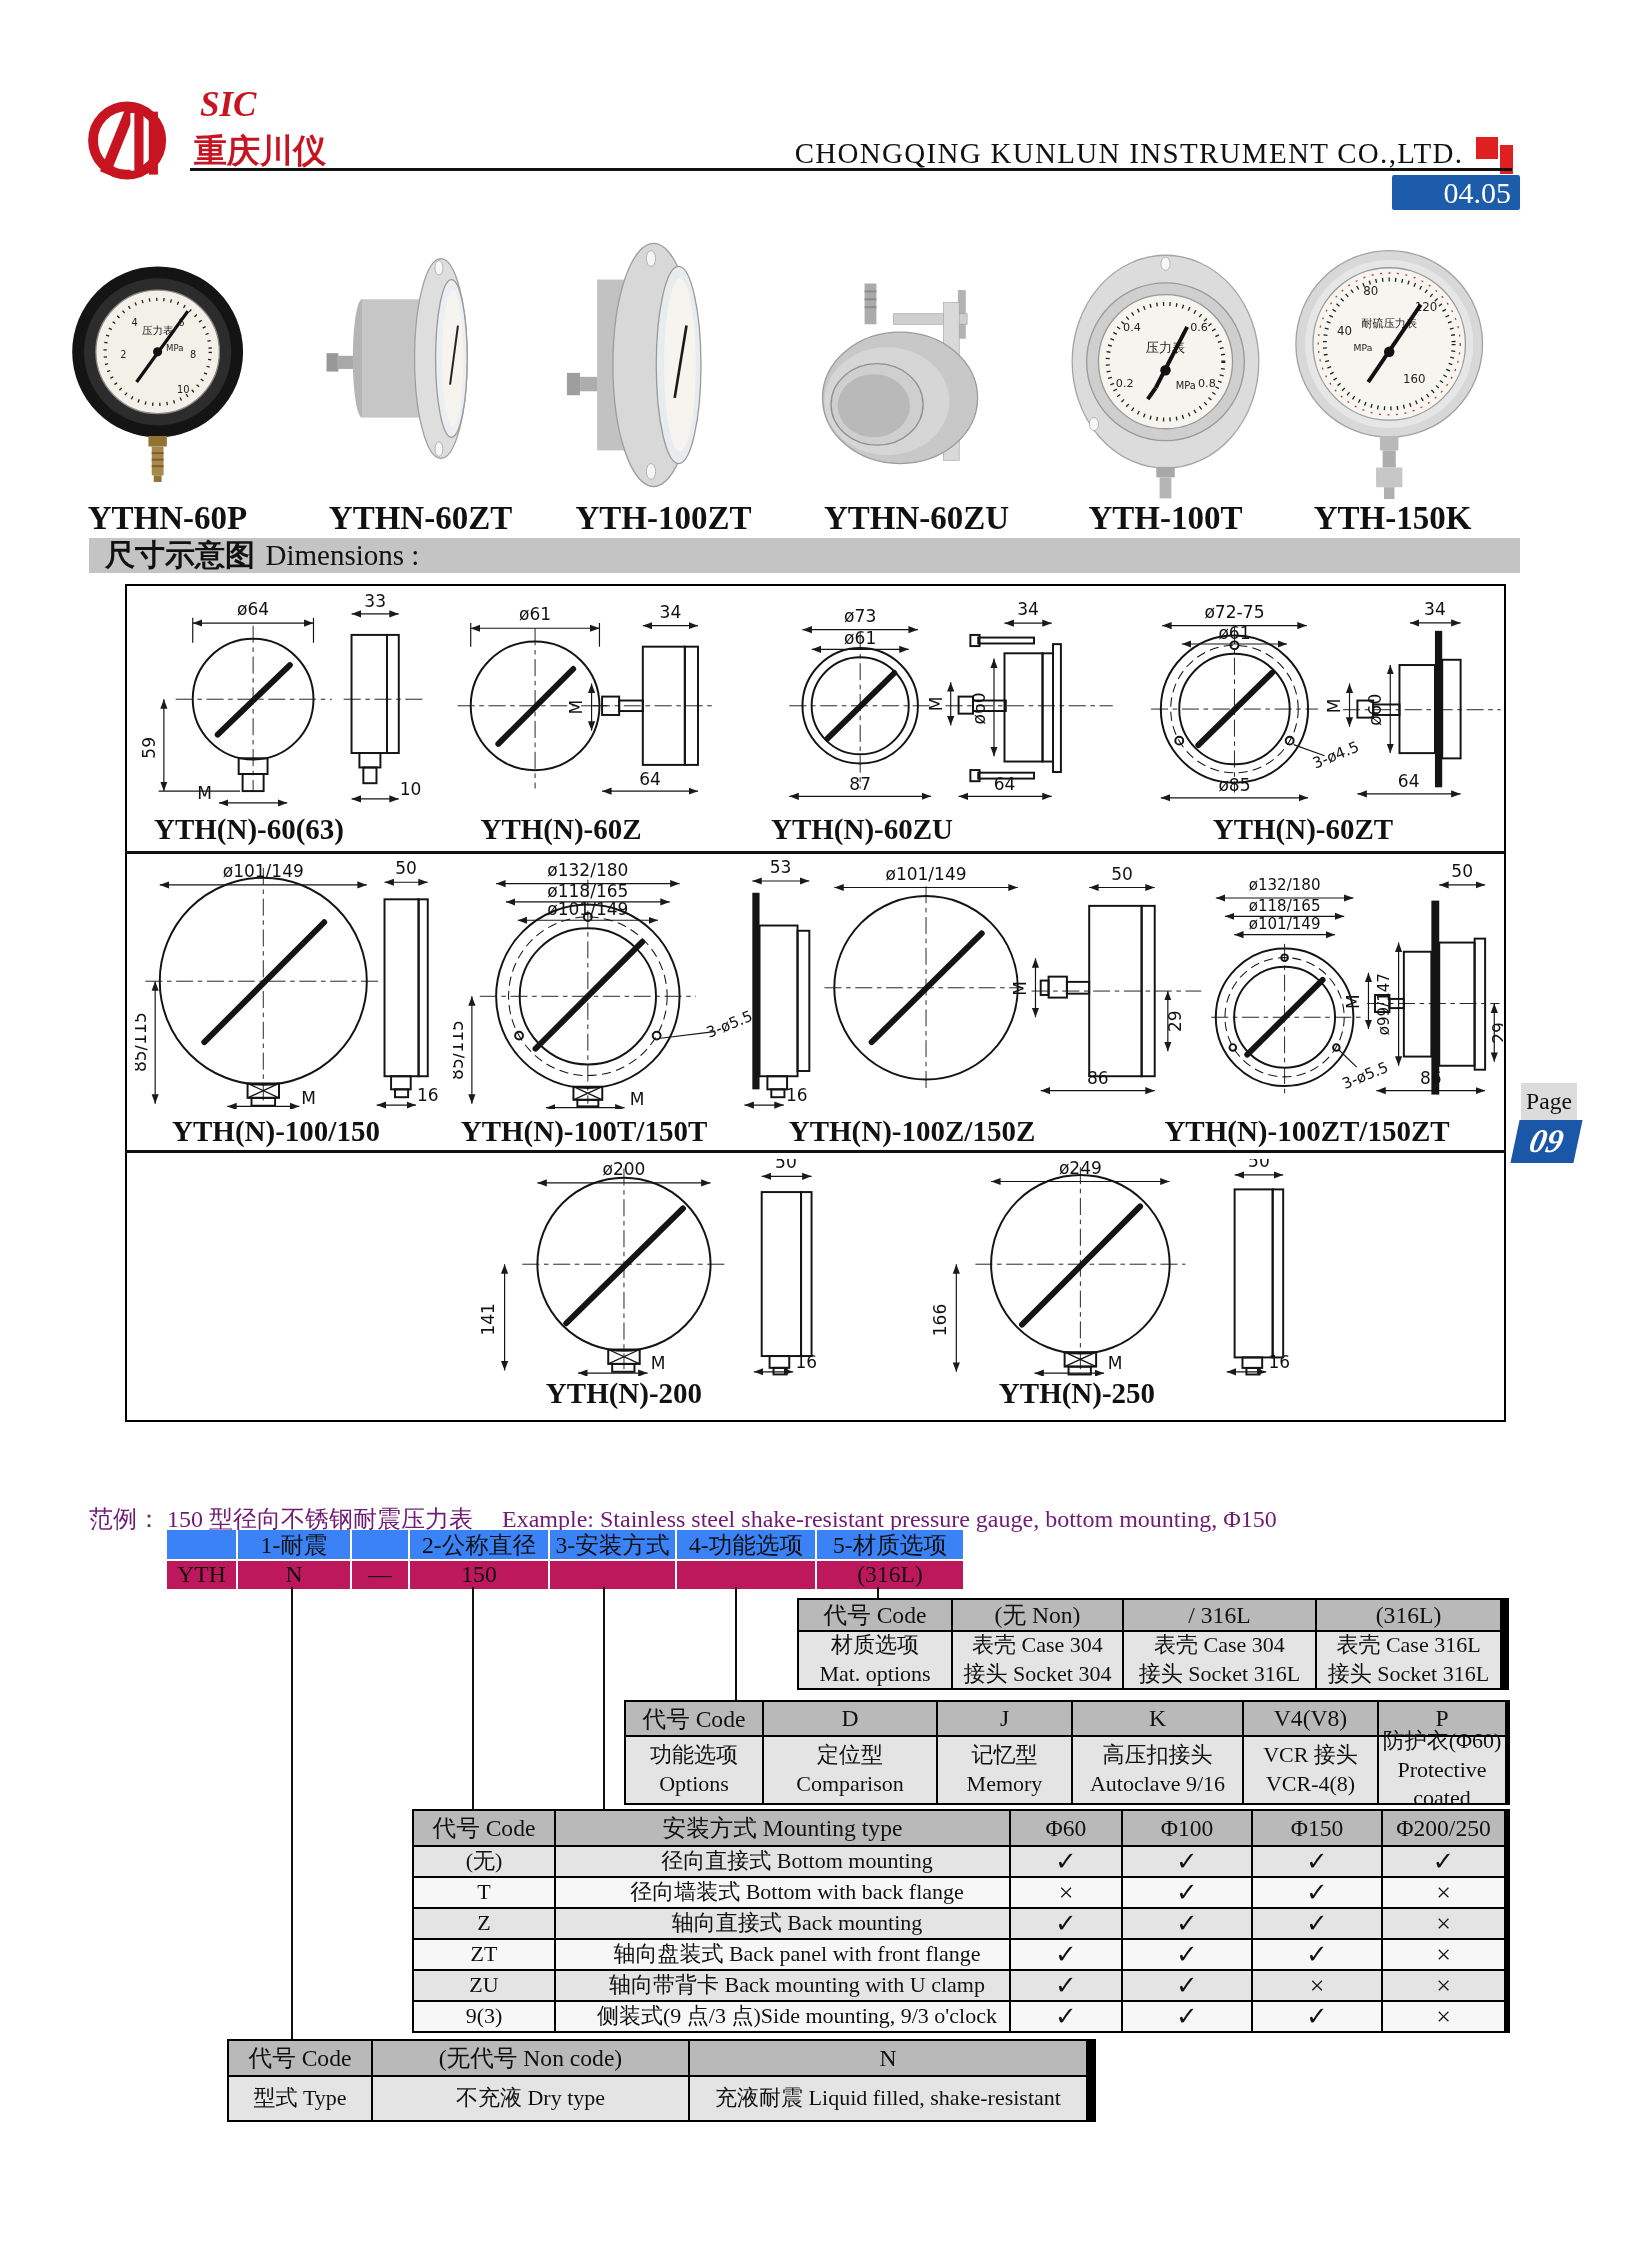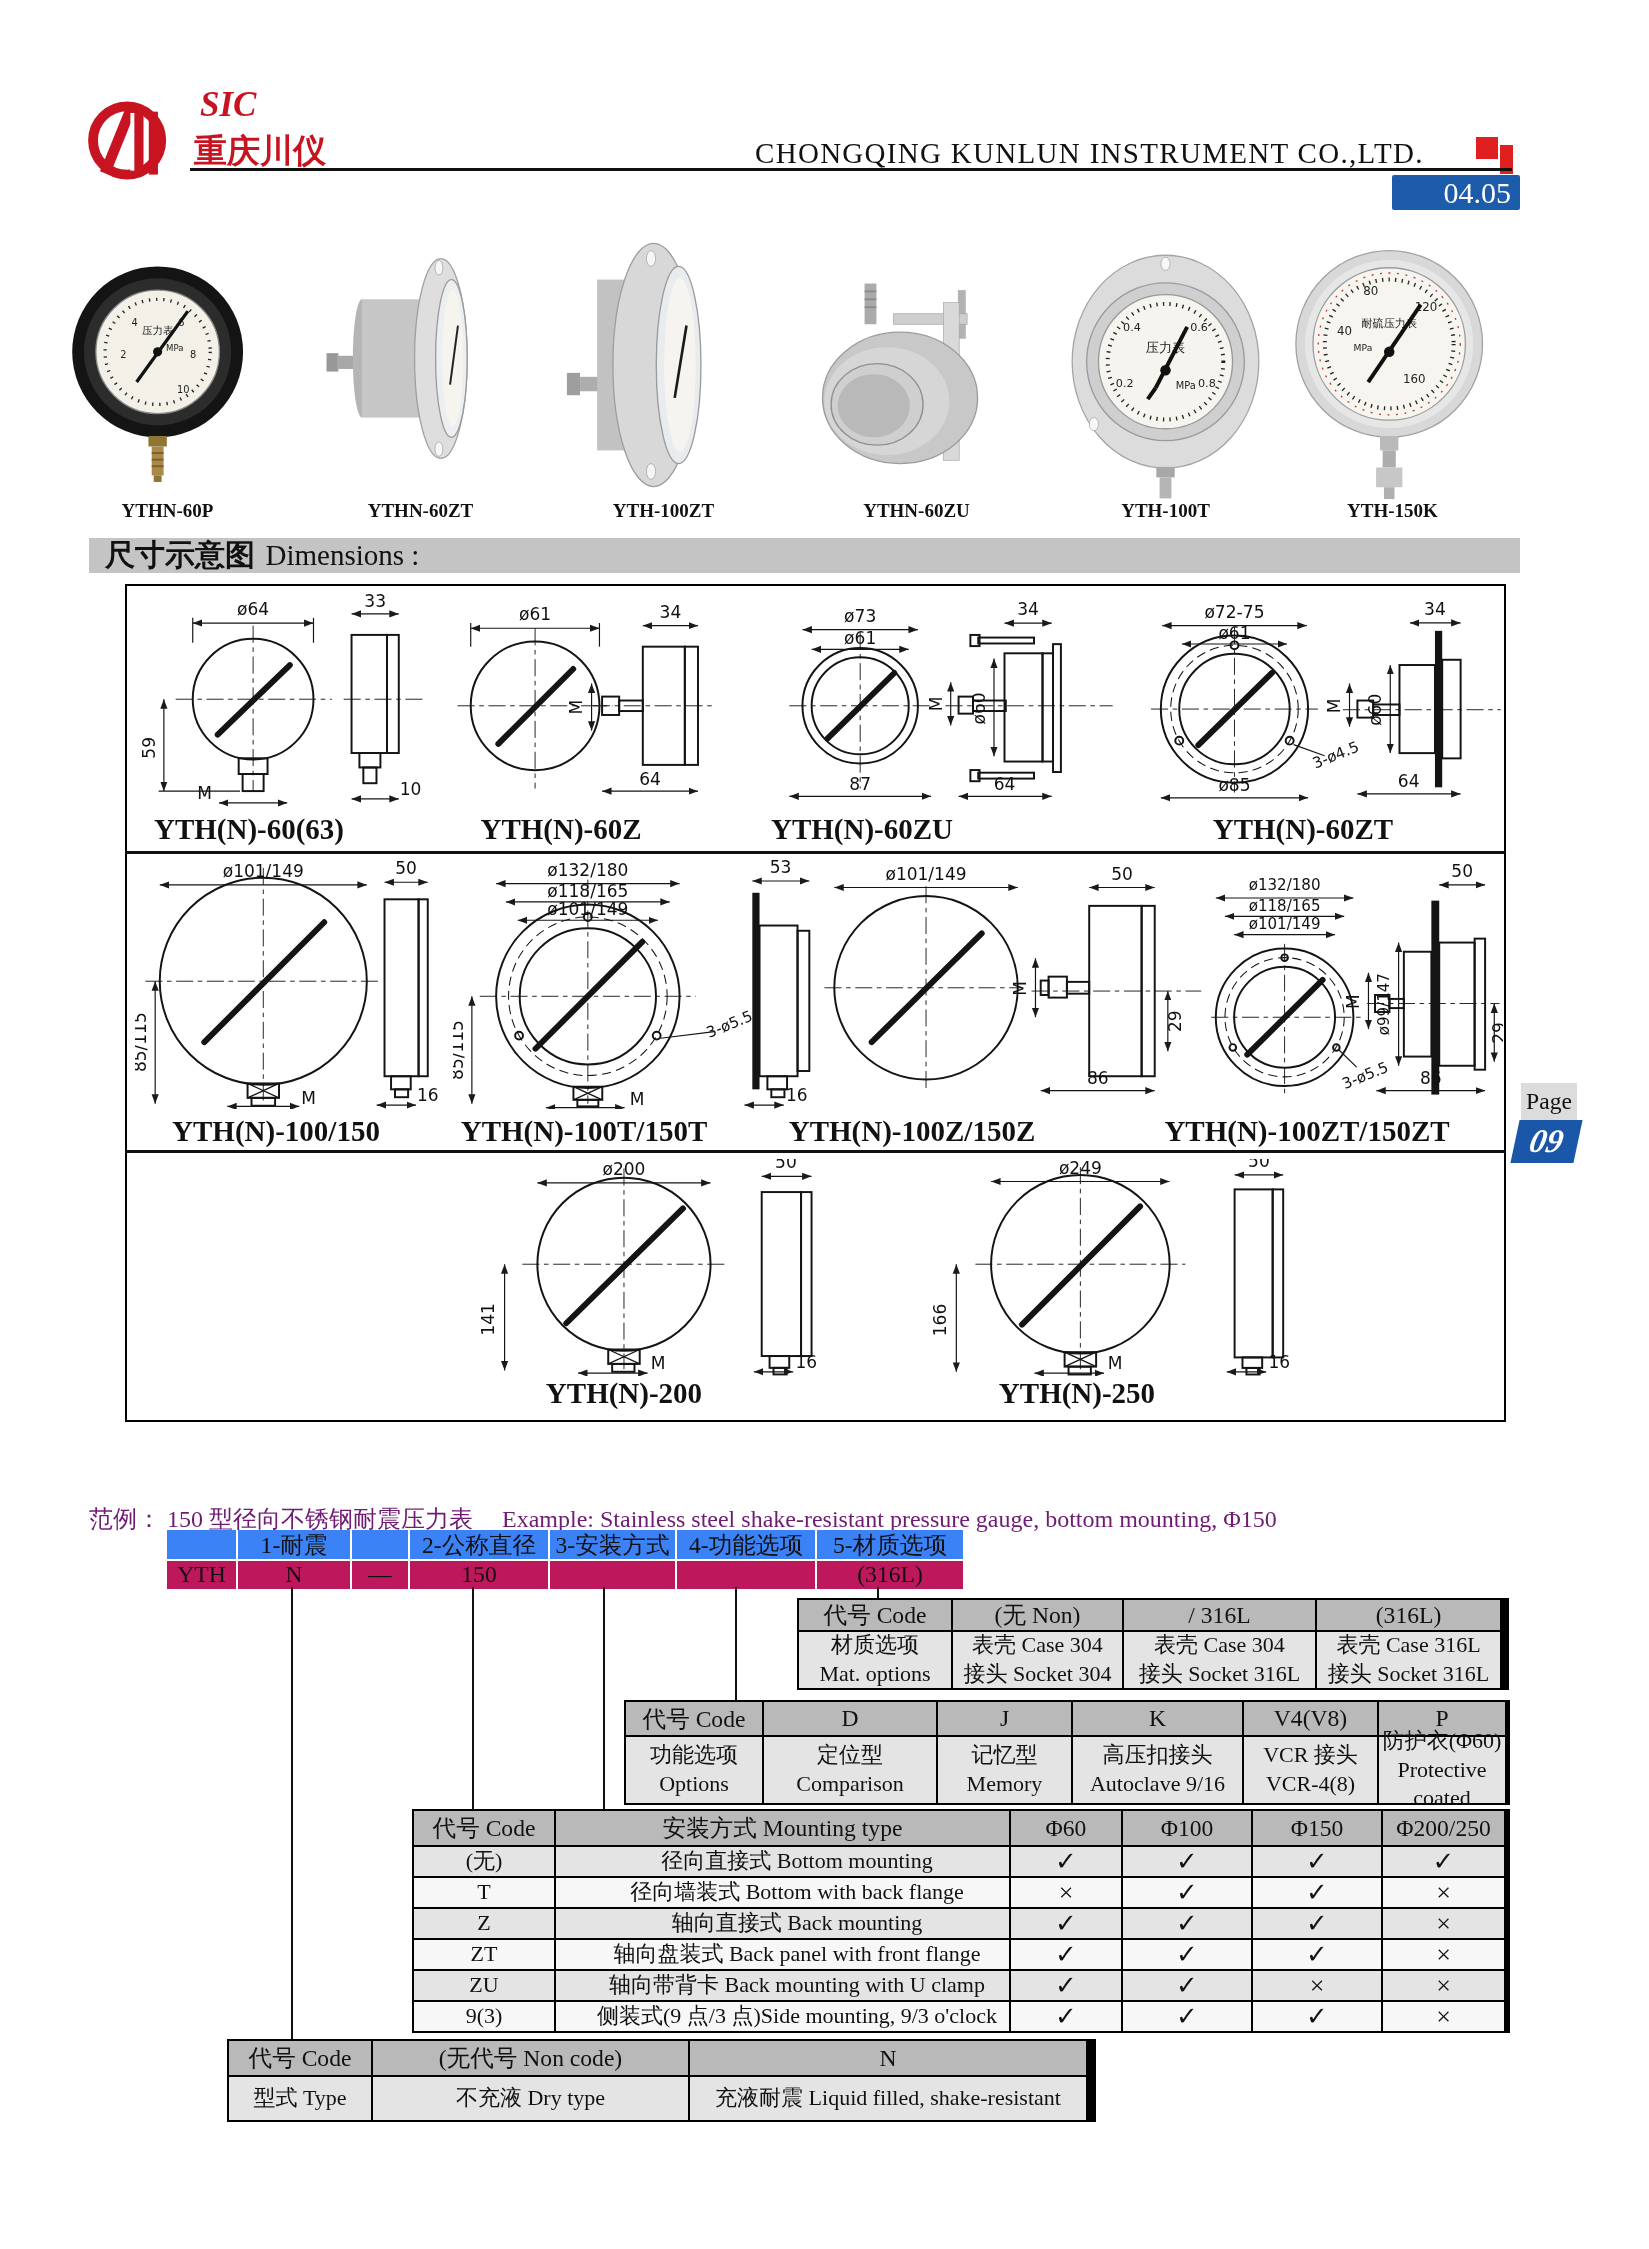--- a/index.html
+++ b/index.html
@@ -12,21 +12,21 @@
   .badge{background:#1d5cab;color:#fff;font-family:"Liberation Serif",serif;font-size:30px;
          display:flex;align-items:center;justify-content:flex-end;padding-right:9.2px;border-radius:2px;}
   .logo-sic{color:#c81420;font-family:"Liberation Serif",serif;font-style:italic;font-weight:bold;font-size:35px;}
   .logo-cn{color:#c81420;font-weight:bold;font-size:33px;}
   
   .graybar{background:#c4c4c4;display:flex;align-items:center;padding-left:16px;gap:10.5px;}
   .graybar .cn{font-weight:bold;font-size:30px;color:#111;}
   .graybar .en{font-family:"Liberation Serif",serif;font-size:29px;color:#111;}
   .u{text-decoration:underline;}
   
-  .prodlabel{font-family:"Liberation Serif",serif;font-weight:bold;font-size:19px;text-align:center;}
+  .prodlabel{font-family:"Liberation Serif",serif;font-weight:bold;font-size:33px;text-align:center;}
   
   .dimbox{border:2.6px solid #000;}
   .sep{background:#111;}
   .dname{font-family:"Liberation Serif",serif;font-weight:bold;font-size:29px;text-align:center;}
   .oln{fill:none;stroke:#141414;stroke-width:3;}
   .fl{fill:#141414;stroke:none;}
   .cl{stroke:#141414;stroke-width:1.4;stroke-dasharray:26 7 7 7;fill:none;}
   .dsh{fill:none;stroke:#141414;stroke-width:1.6;stroke-dasharray:14 8;}
   .dim{stroke:#141414;stroke-width:1.8;fill:none;}
   .ndl{stroke:#141414;stroke-width:9;stroke-linecap:round;}
@@ -72,21 +72,21 @@
 
   <svg class="abs" style="left:76px;top:97px" width="118" height="87" viewBox="0 0 180 132">
     <circle cx="78" cy="66" r="52" fill="none" stroke="#c81420" stroke-width="15"></circle>
     <line x1="44" y1="116" x2="86" y2="12" stroke="#c81420" stroke-width="16"></line>
     <line x1="88" y1="24" x2="88" y2="112" stroke="#ffffff" stroke-width="10"></line>
     <line x1="96" y1="16" x2="96" y2="120" stroke="#c81420" stroke-width="14"></line>
     <line x1="118" y1="22" x2="118" y2="118" stroke="#c81420" stroke-width="14"></line>
   </svg>
   <div class="abs logo-sic" style="left:200px;top:85px">SIC</div>
   <div class="abs logo-cn" style="left:194px;top:129px">重庆川仪</div>
-  <div class="abs company" style="left:755px;top:137px;width:748px;">CHONGQING  KUNLUN  INSTRUMENT  CO.,LTD.</div>
+  <div class="abs company" style="left:755px;top:137px;width:748px;text-align:center">CHONGQING  KUNLUN  INSTRUMENT  CO.,LTD.</div>
   <div class="abs" style="left:1476px;top:137px;width:39px;height:39px">
     <div class="abs" style="left:0;top:0;width:22px;height:22px;background:#e02020"></div>
     <div class="abs" style="left:24px;top:7.9px;width:13px;height:29px;background:#e02020"></div>
   </div>
   <div class="abs rule" style="left:190px;top:168px;width:1322px;height:3.3px"></div>
   <div class="abs badge" style="left:1392px;top:175px;width:119px;height:35px">04.05</div>
 
   <svg class="abs" style="left:59px;top:227px" width="217" height="276" viewBox="0 0 330 420">
     <circle cx="150" cy="190" r="130" fill="#141414"></circle>
     <circle cx="150" cy="190" r="112" fill="#2c2c2c"></circle>

